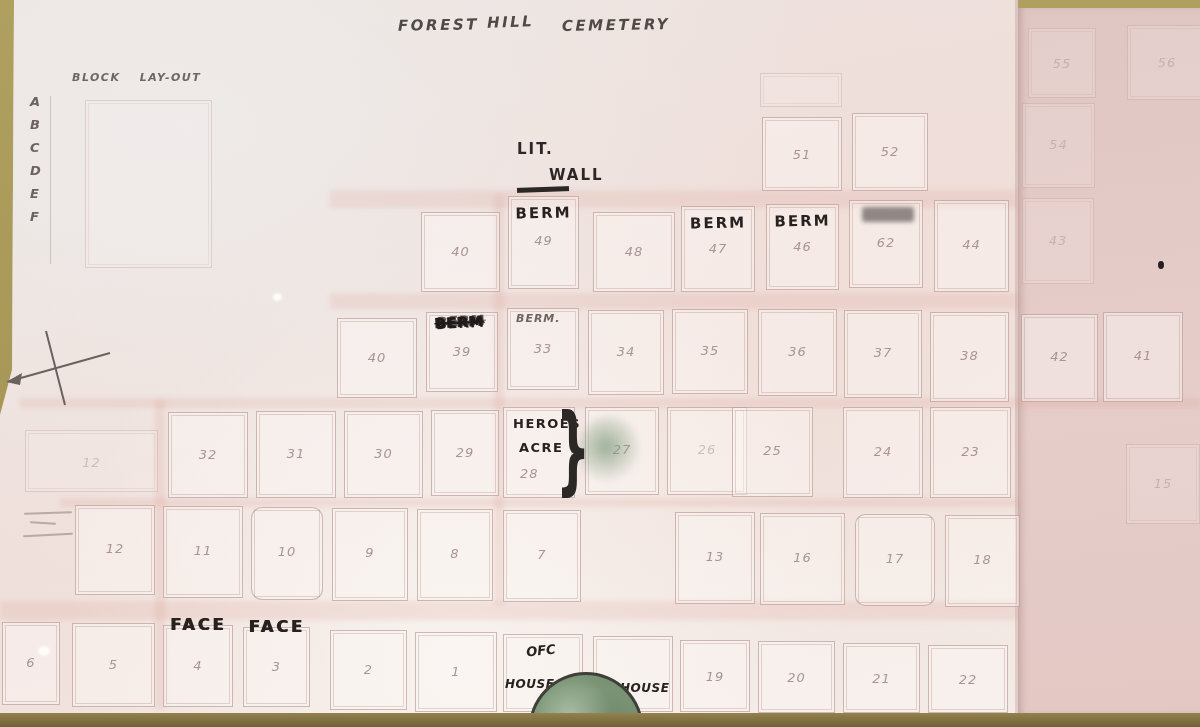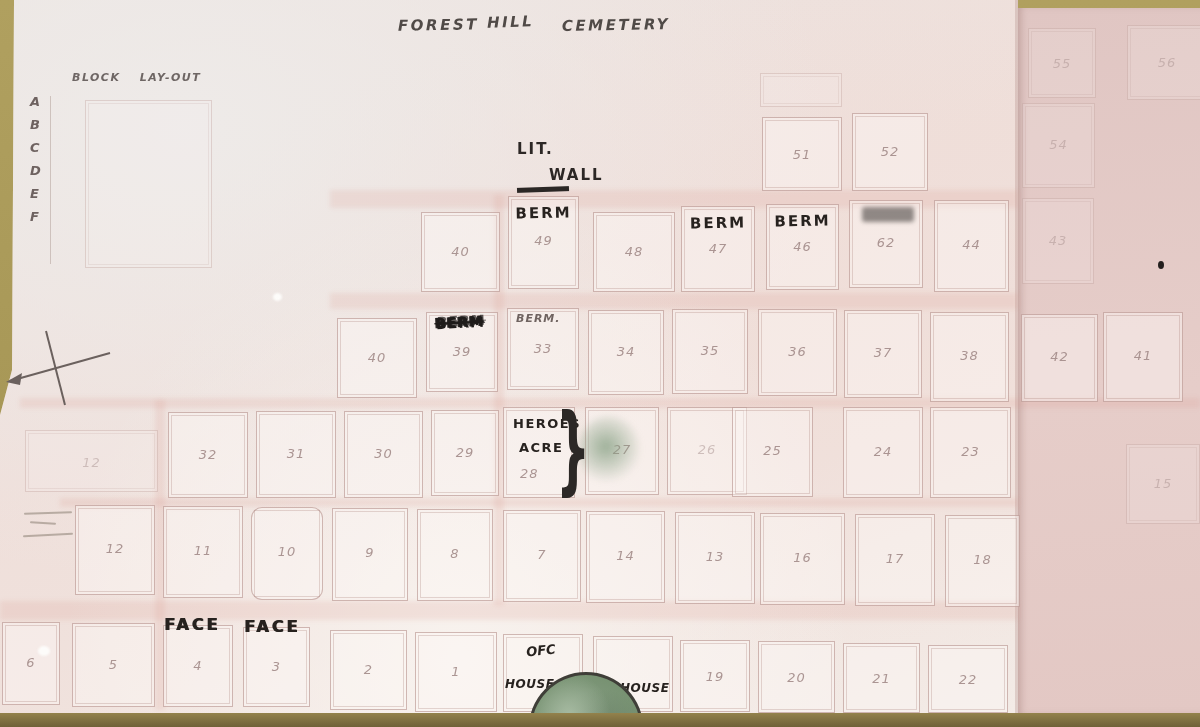--- a/index.html
+++ b/index.html
@@ -47,21 +47,21 @@
   .mk{position:absolute;color:#27221f;font-weight:bold;z-index:4;}
   .mk-berm{top:7px;left:0;right:0;text-align:center;font-size:15px;letter-spacing:2px;transform:rotate(-1deg);}
   .mk-berm-pencil{top:3px;left:8px;font-size:11px;letter-spacing:1px;color:#6f6360;font-weight:bold;font-style:italic;}
   .mk-berm-scribble{top:1px;left:8px;font-size:14px;letter-spacing:1px;transform:rotate(-3deg);
        color:#1f1c1b;text-decoration:line-through;
        text-shadow:1px 1px 0 #1f1c1b,-1px 0 0 rgba(31,28,27,.9),2px -1px 0 rgba(31,28,27,.7);}
   .mk-smudge{top:6px;left:12px;width:52px;height:15px;background:rgba(42,37,36,.5);
        filter:blur(2px);border-radius:3px;}
   .mk-heroes1{top:8px;left:9px;font-size:13px;letter-spacing:1.5px;}
   .mk-heroes2{top:32px;left:15px;font-size:13px;letter-spacing:1.5px;}
-  .mk-face{top:-11px;left:0;right:0;font-size:16px;letter-spacing:3px;
+  .mk-face{top:-11px;left:0;right:0;text-align:center;font-size:16px;letter-spacing:3px;
        text-shadow:1px 0 0 currentColor;}
   .mk-ofc{top:8px;left:0;right:4px;text-align:center;font-size:13px;font-style:italic;transform:rotate(-6deg);}
   .mk-house-l{top:42px;left:1px;font-size:12px;font-style:italic;letter-spacing:.5px;}
   .mk-house-r{top:44px;left:26px;font-size:12px;font-style:italic;letter-spacing:.5px;}
   .mk-green{position:absolute;left:-8px;top:8px;width:62px;height:68px;border-radius:50%;
        background:radial-gradient(circle at 45% 45%, rgba(135,160,132,.8), rgba(135,160,132,0) 72%);
        filter:blur(3px);z-index:3;}
 
   
   .lit{position:absolute;left:517px;top:140px;font-size:15px;font-weight:bold;letter-spacing:2px;color:#2c2725;z-index:4;}
@@ -263,30 +263,27 @@
       </div>
       <div class="block" style="left: 332px; top: 508px; width: 76px; height: 93px;">
         <span class="num">9</span>
       </div>
       <div class="block" style="left: 417px; top: 509px; width: 76px; height: 92px;">
         <span class="num">8</span>
       </div>
       <div class="block" style="left: 503px; top: 510px; width: 78px; height: 92px;">
         <span class="num">7</span>
       </div>
-      <div class="block" style="left: 586px; top: 511px; width: 79px; height: 92px;">
-        <span class="num">14</span>
-      </div>
       <div class="block" style="left: 675px; top: 512px; width: 80px; height: 92px;">
         <span class="num">13</span>
       </div>
       <div class="block" style="left: 760px; top: 513px; width: 85px; height: 92px;">
         <span class="num">16</span>
       </div>
-      <div class="block" style="left: 855px; top: 514px; width: 80px; height: 92px;">
+      <div class="block" style="left: 855px; top: 514px; width: 80px; height: 92px; border-radius: 10px;">
         <span class="num">17</span>
       </div>
       <div class="block" style="left: 945px; top: 515px; width: 75px; height: 92px;">
         <span class="num">18</span>
       </div>
       <div class="block" style="left: 2px; top: 622px; width: 58px; height: 83px;">
         <span class="num">6</span>
       </div>
       <div class="block" style="left: 72px; top: 623px; width: 83px; height: 84px;">
         <span class="num">5</span>

